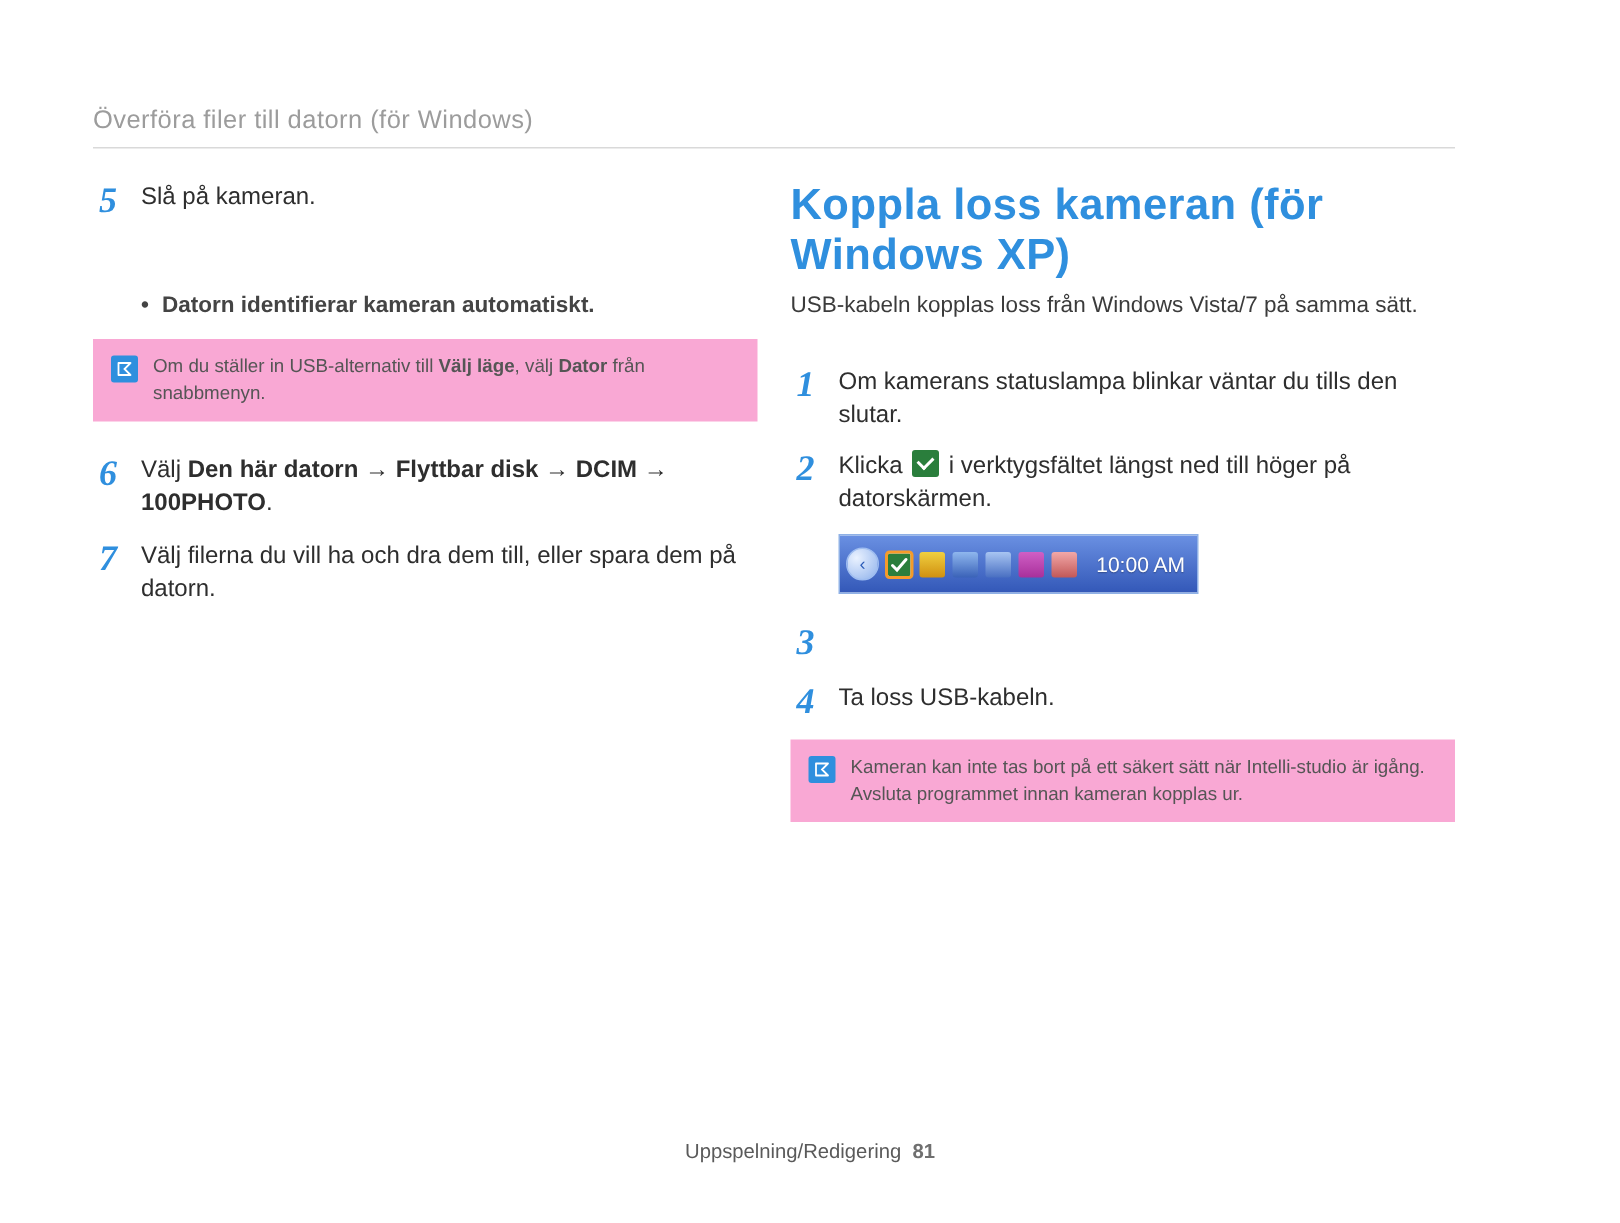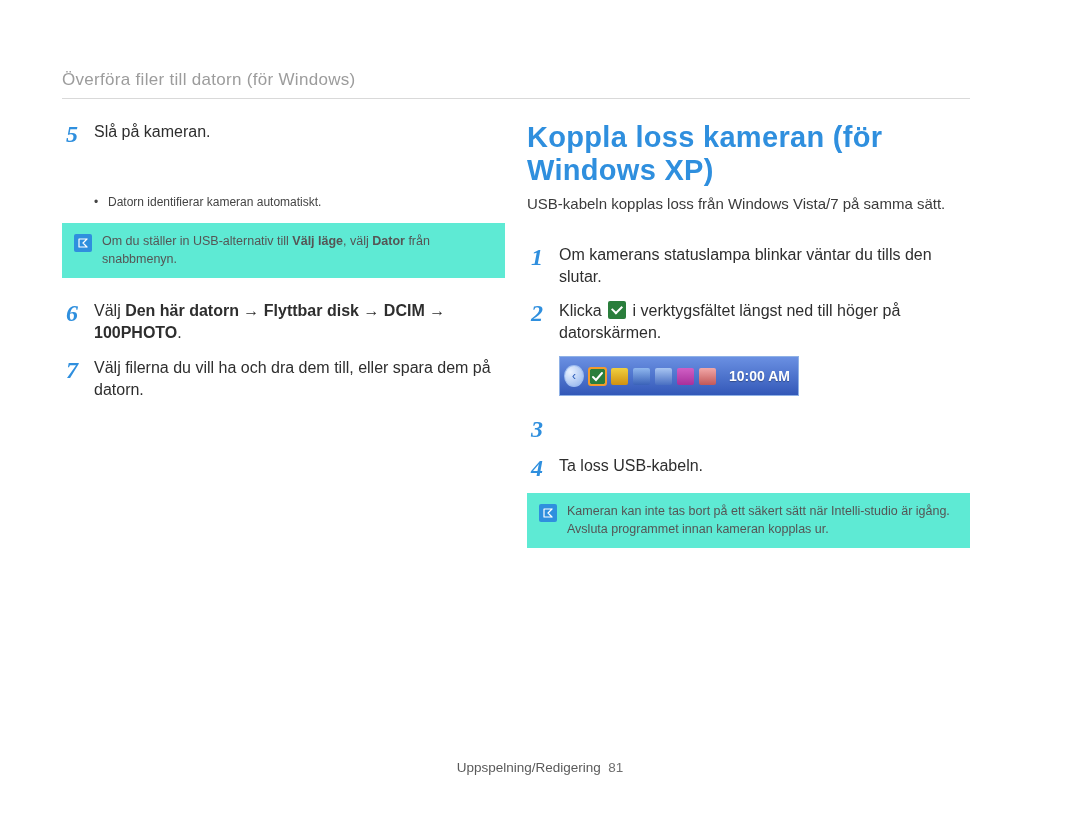--- a/index.html
+++ b/index.html
@@ -77,35 +77,35 @@
   }
   .step-body .bold {
     font-weight: 700;
   }
   .bullet-list {
     margin: 4px 0 14px 32px;
     padding: 0;
   }
   .bullet-list li {
     list-style: none;
-    font-size: 12px;
+    font-size: 15px;
     color: #444;
-    font-weight: 400;
+    font-weight: 700;
     position: relative;
     padding-left: 14px;
     margin-top: 48px;
   }
   .bullet-list li::before {
     content: "•";
     position: absolute;
     left: 0;
     top: 0;
   }
   .note-box {
-    background: #5eead4;
+    background: #f9a8d4;
     padding: 10px 12px 10px 12px;
     margin: 8px 0 22px 0;
     display: flex;
     align-items: flex-start;
     gap: 10px;
     font-size: 12.5px;
     color: #555;
     line-height: 1.4;
     font-weight: 300;
   }
@@ -158,21 +158,20 @@
   .tray-icon.highlight {
     box-shadow: 0 0 0 1px #fff inset;
     outline: 2px solid #f59b2a;
     outline-offset: -1px;
   }
   .tray-time {
     margin-left: 8px;
     text-shadow: 0 1px 1px rgba(0,0,0,0.3);
     white-space: nowrap;
     font-size: 14px;
-    font-weight: bold;
   }
   .inline-tray-icon {
     display: inline-flex;
     align-items: center;
     justify-content: center;
     width: 18px;
     height: 18px;
     background: #2a7e3c;
     border-radius: 2px;
     vertical-align: -3px;
@@ -193,20 +192,21 @@
     bottom: 40px;
     left: 0;
     width: 1080px;
     text-align: center;
     font-size: 13.5px;
     color: #5a5a5a;
     font-weight: 300;
   }
   .footer .pagenum {
     color: #6f6f6f;
+    font-weight: bold;
   }
 </style>
 </head>
 <body>
 
 <div class="page">
 
   <div class="breadcrumb">Överföra filer till datorn (för Windows)</div>
   <hr class="divider">
 

